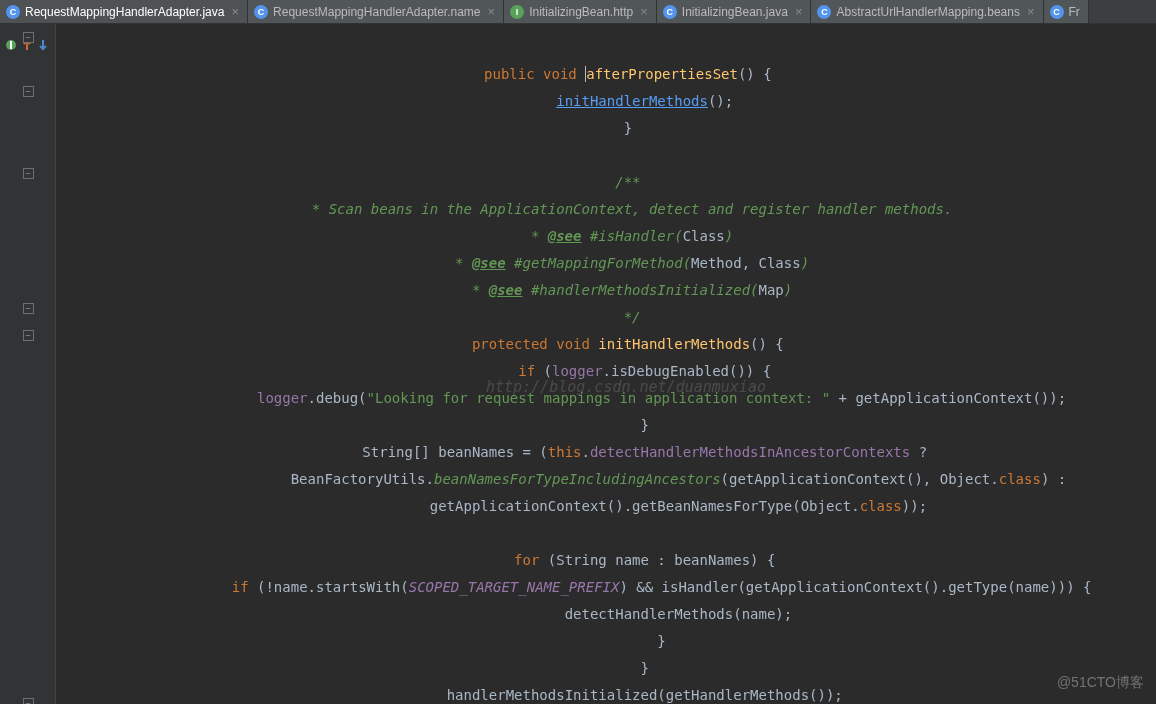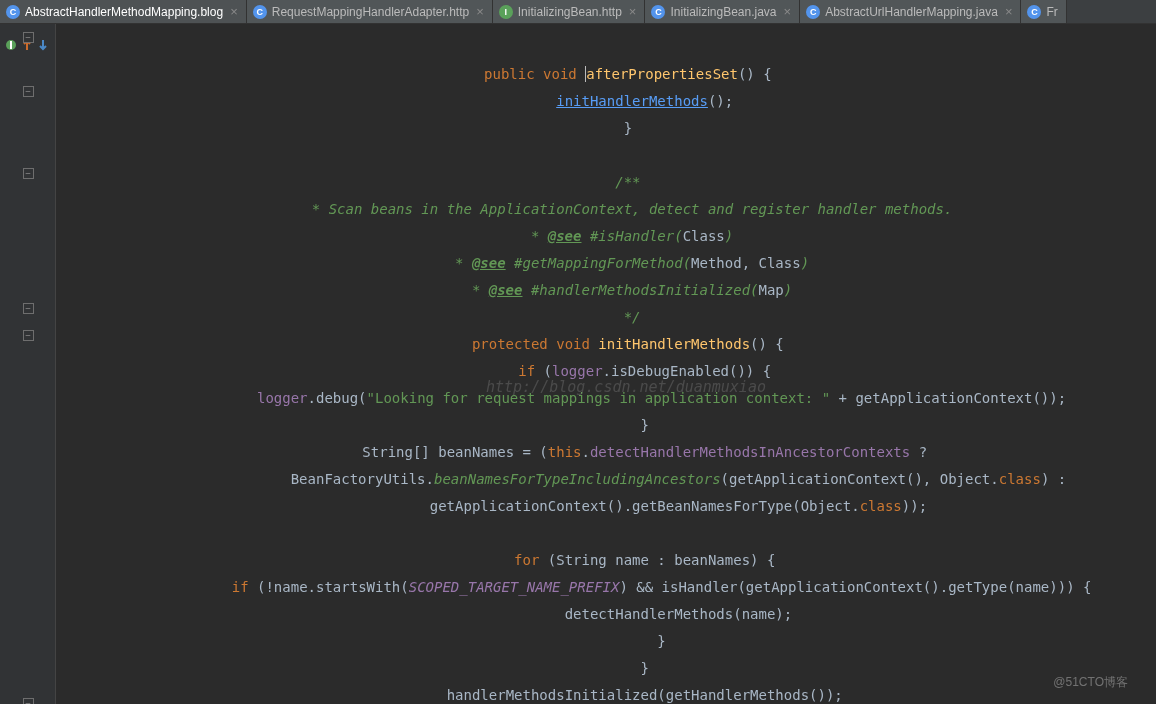--- a/index.html
+++ b/index.html
@@ -53,52 +53,52 @@
 .str { color:#629755; }
 .field { color:#9876aa; }
 .punct { color:#a9b7c6; }
 .cursor { border-left:1px solid #bbbbbb; }
 .watermark {
   position:absolute; top:350px; left:430px;
   color:rgba(170,170,170,0.25); font-size:15px; font-style:italic;
   pointer-events:none;
 }
 .watermark2 {
-  position:absolute; bottom:8px; right:28px;
-  color:rgba(200,200,200,0.45); font-size:12px; font-family:"Segoe UI",sans-serif;
+  position:absolute; bottom:8px; right:12px;
+  color:rgba(200,200,200,0.45); font-size:14px; font-family:"Segoe UI",sans-serif;
   pointer-events:none;
 }
 </style>
 </head>
 <body>
 
 <div class="tabs">
   <div class="tab active">
     <span class="tab-icon">C</span>
-    <span>AbstractHandlerMethodMapping.blog</span>
+    <span>RequestMappingHandlerAdapter.java</span>
     <span class="close">×</span>
   </div>
   <div class="tab">
     <span class="tab-icon">C</span>
-    <span>RequestMappingHandlerAdapter.http</span>
+    <span>RequestMappingHandlerAdapter.name</span>
     <span class="close">×</span>
   </div>
   <div class="tab">
     <span class="tab-icon i">I</span>
     <span>InitializingBean.http</span>
     <span class="close">×</span>
   </div>
   <div class="tab">
     <span class="tab-icon">C</span>
     <span>InitializingBean.java</span>
     <span class="close">×</span>
   </div>
   <div class="tab">
     <span class="tab-icon">C</span>
-    <span>AbstractUrlHandlerMapping.java</span>
+    <span>AbstractUrlHandlerMapping.beans</span>
     <span class="close">×</span>
   </div>
   <div class="tab">
     <span class="tab-icon">C</span>
     <span>Fr</span>
   </div>
 </div>
 
 <div class="main">
   <div class="gutter">

